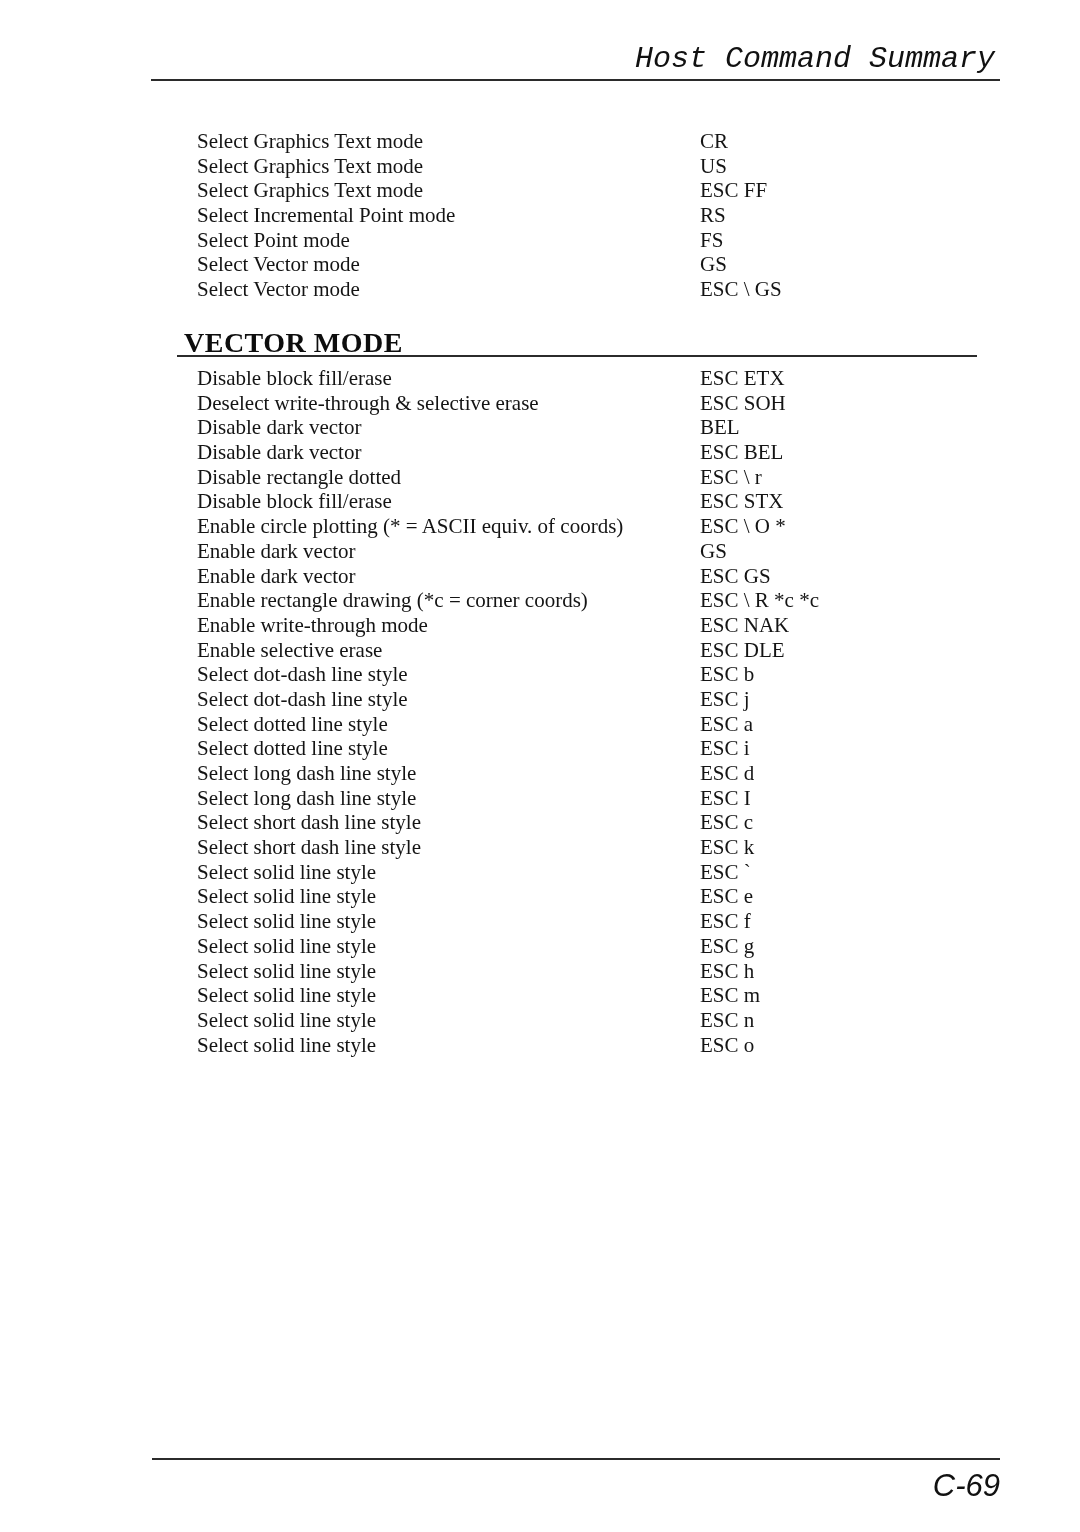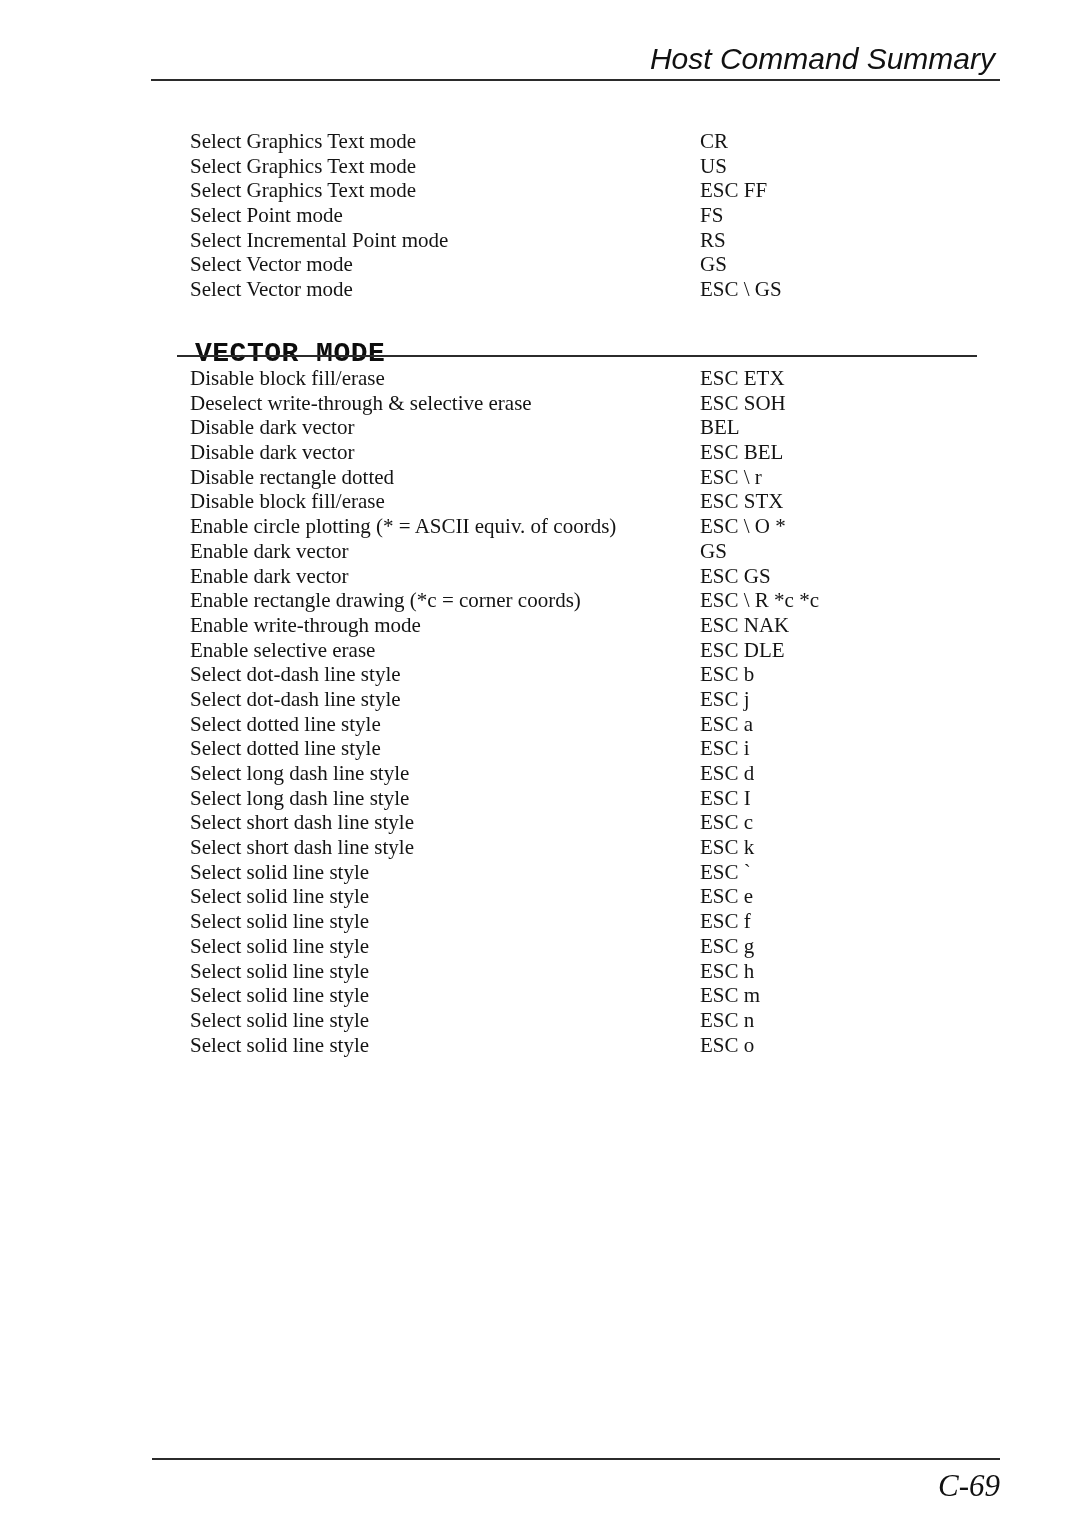--- a/index.html
+++ b/index.html
@@ -14,21 +14,21 @@
     background: #ffffff;
     color: #161616;
     overflow: hidden;
   }
 
   
   .header-title {
     position: absolute;
     top: 42px;
     right: 85px;
-    font-family: Liberation Sans, sans-serif;
+    font-family: Liberation Mono, monospace;
     font-style: italic;
     font-size: 30px;
     font-weight: 500;
     color: #111111;
     white-space: nowrap;
     text-align: center;
   }
   .header-rule {
     position: absolute;
     left: 151px;
@@ -50,35 +50,35 @@
     position: relative;
     height: 24.7px;
     line-height: 24.7px;
     font-family: "Liberation Serif", serif;
     font-size: 21px;
     white-space: nowrap;
     color: #141414;
   }
   .cmd-desc {
     position: absolute;
-    left: 8px;
+    left: 15px;
   }
   .cmd-code {
     position: absolute;
     left: 518px; 
     font-family: Liberation Serif, serif;
   }
 
   
   .section-heading {
     position: absolute;
     left: 177px;
     top: 320px;
-    margin: 18px;
-    font-family: Liberation Mono, monospace;
+    margin: 7px;
+    font-family: Liberation Serif, serif;
     font-size: 28px;
     font-weight: 700;
     letter-spacing: 0.5px;
     color: #0d0d0d;
     white-space: nowrap;
   }
   .section-rule {
     position: absolute;
     left: 177px;
     top: 355px;
@@ -93,21 +93,21 @@
     left: 152px;
     right: 80px;
     top: 1458px;
     height: 2px;
     background: #2b2b2b;
   }
   .footer-page-number {
     position: absolute;
     right: 80px;
     top: 1468px;
-    font-family: Liberation Serif, serif;
+    font-family: Liberation Sans, sans-serif;
     font-style: italic;
     font-size: 31px;
     font-weight: 500;
     color: #111111;
     white-space: nowrap;
   }
 </style>
 </head>
 <body>
 
@@ -127,30 +127,30 @@
         <span class="cmd-desc">Select Graphics Text mode</span>
         <span class="cmd-code">US</span>
       </div>
 
       <div class="cmd-row">
         <span class="cmd-desc">Select Graphics Text mode</span>
         <span class="cmd-code">ESC FF</span>
       </div>
 
       <div class="cmd-row">
+        <span class="cmd-desc">Select Incremental Point mode</span>
+        <span class="cmd-code">RS</span>
+      </div>
+
+      <div class="cmd-row">
         <span class="cmd-desc">Select Point mode</span>
         <span class="cmd-code">FS</span>
       </div>
 
       <div class="cmd-row">
-        <span class="cmd-desc">Select Incremental Point mode</span>
-        <span class="cmd-code">RS</span>
-      </div>
-
-      <div class="cmd-row">
         <span class="cmd-desc">Select Vector mode</span>
         <span class="cmd-code">GS</span>
       </div>
 
       <div class="cmd-row">
         <span class="cmd-desc">Select Vector mode</span>
         <span class="cmd-code">ESC \ GS</span>
       </div>
     </section>
 

